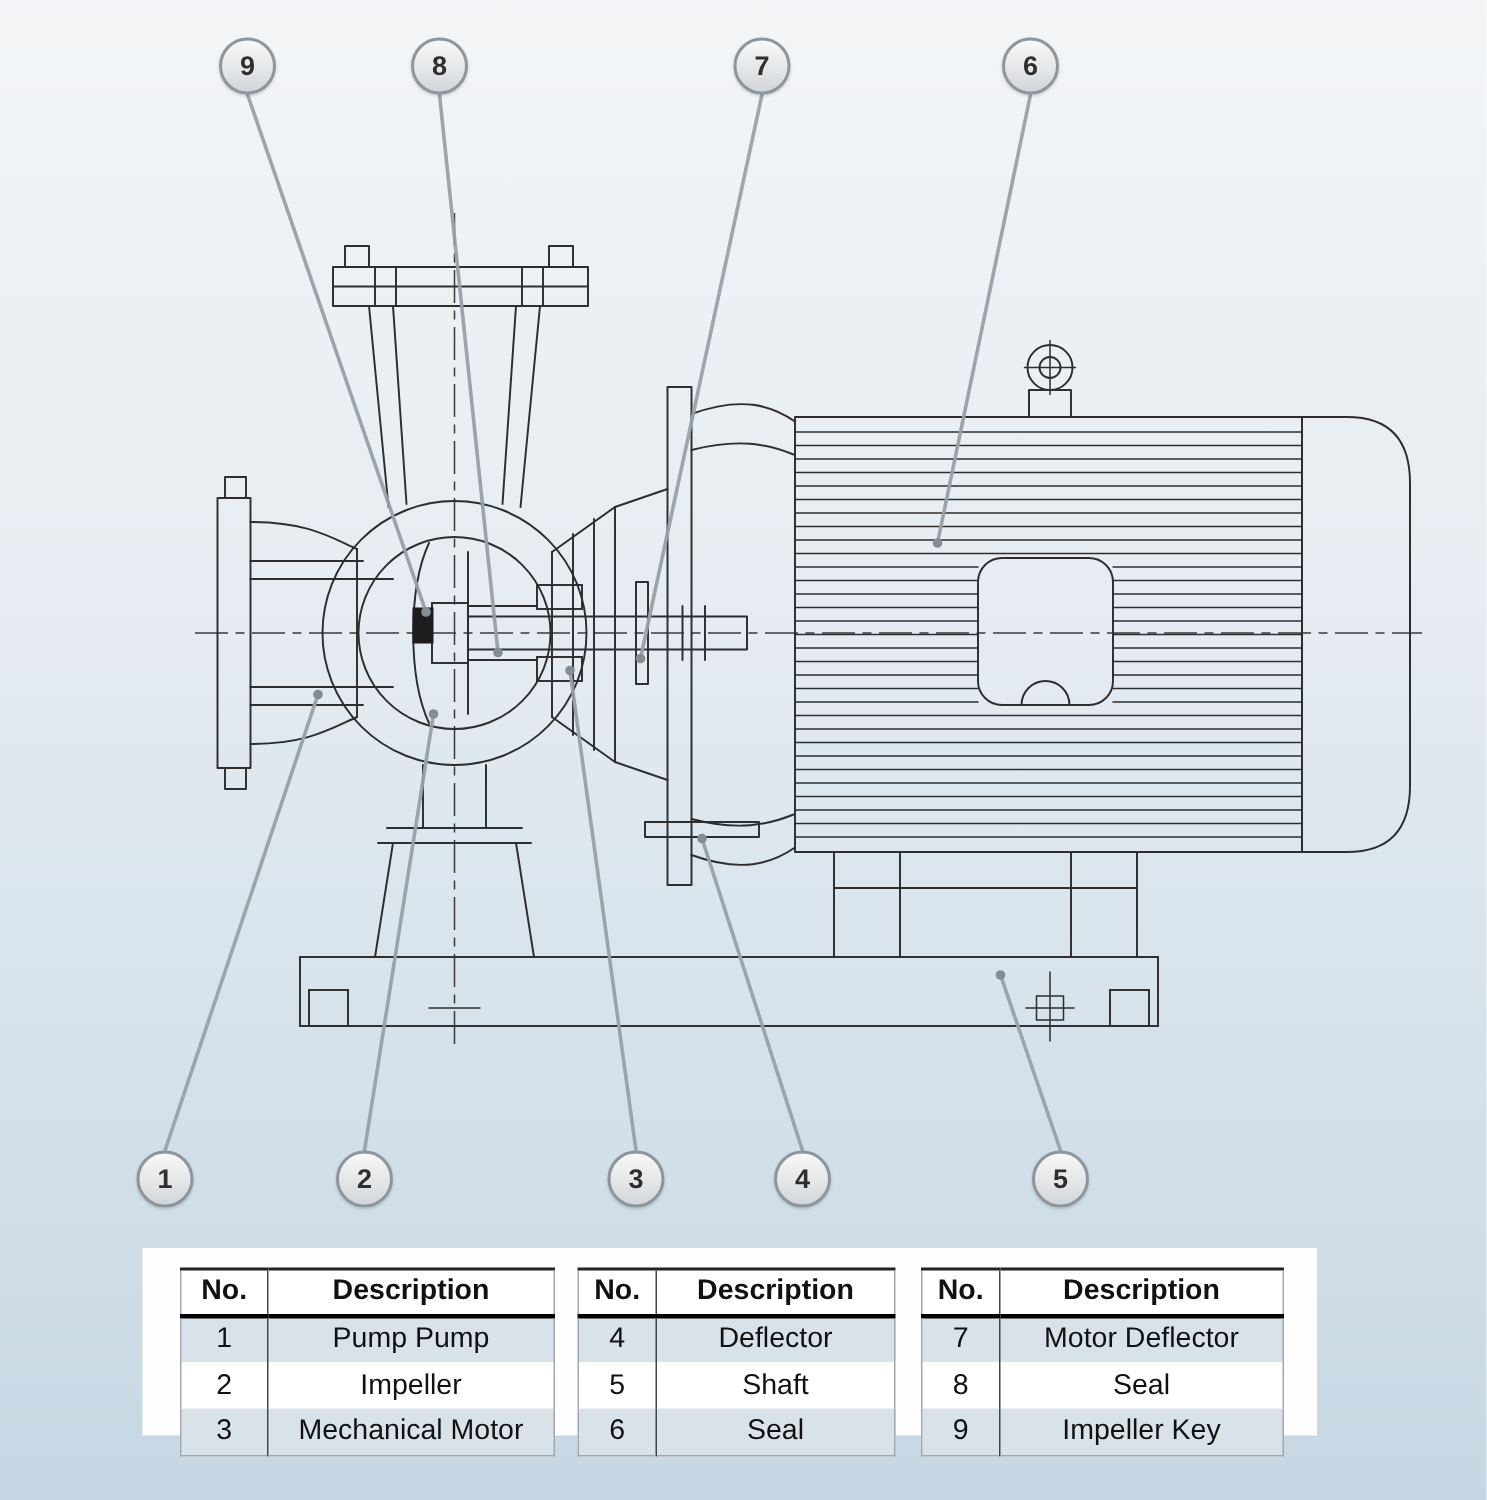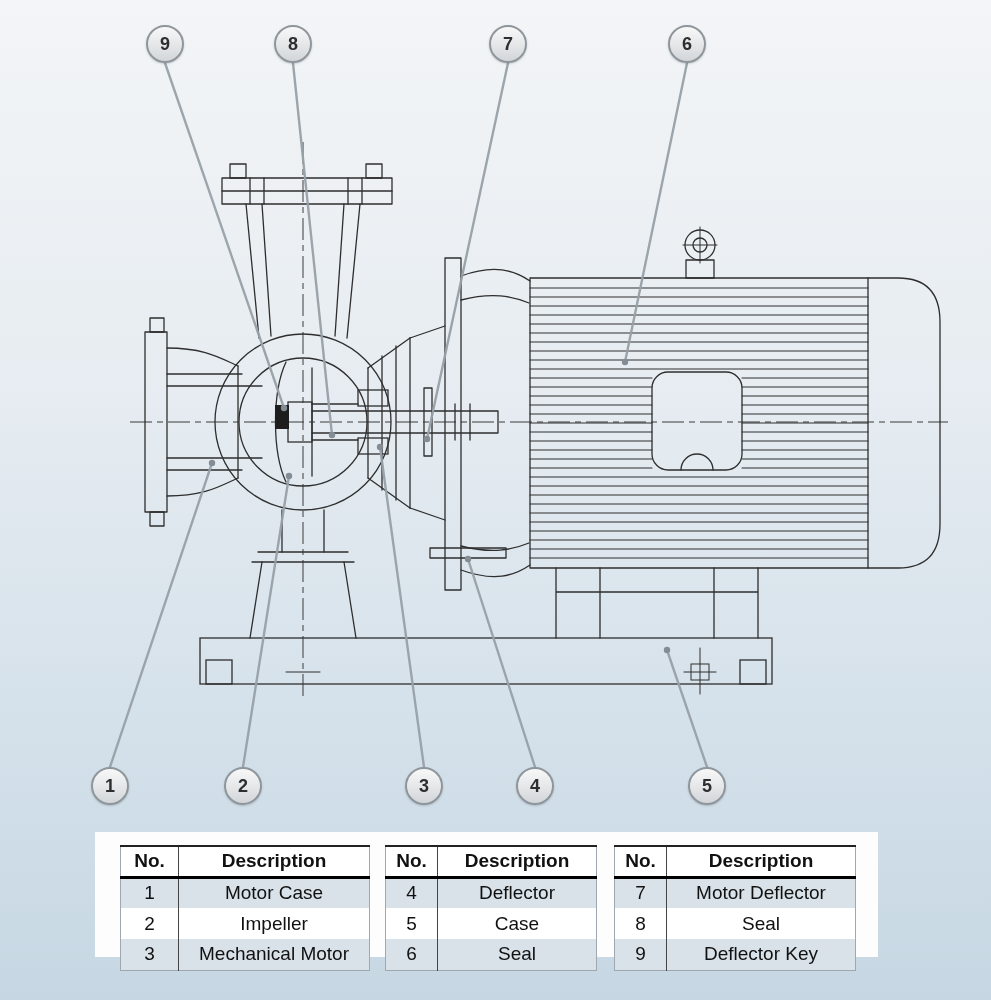--- a/index.html
+++ b/index.html
@@ -210,21 +210,21 @@
         </colgroup>
       <thead>
         <tr>
           <th class="no">No.</th>
           <th>Description</th>
         </tr>
       </thead>
       <tbody>
         <tr class="shade">
           <td class="no">1</td>
-          <td>Motor Case</td>
+          <td>Pump Pump</td>
         </tr>
         <tr>
           <td class="no">2</td>
           <td>Impeller</td>
         </tr>
         <tr class="shade">
           <td class="no">3</td>
           <td>Mechanical Motor</td>
         </tr>
       </tbody>
@@ -241,21 +241,21 @@
           <th>Description</th>
         </tr>
       </thead>
       <tbody>
         <tr class="shade">
           <td class="no">4</td>
           <td>Deflector</td>
         </tr>
         <tr>
           <td class="no">5</td>
-          <td>Case</td>
+          <td>Shaft</td>
         </tr>
         <tr class="shade">
           <td class="no">6</td>
           <td>Seal</td>
         </tr>
       </tbody>
     </table>
 
     <table class="parts-table t3">
       <colgroup>
@@ -272,19 +272,19 @@
         <tr class="shade">
           <td class="no">7</td>
           <td>Motor Deflector</td>
         </tr>
         <tr>
           <td class="no">8</td>
           <td>Seal</td>
         </tr>
         <tr class="shade">
           <td class="no">9</td>
-          <td>Deflector Key</td>
+          <td>Impeller Key</td>
         </tr>
       </tbody>
     </table>
 
   </div>
 </div>
 
 </body></html>

